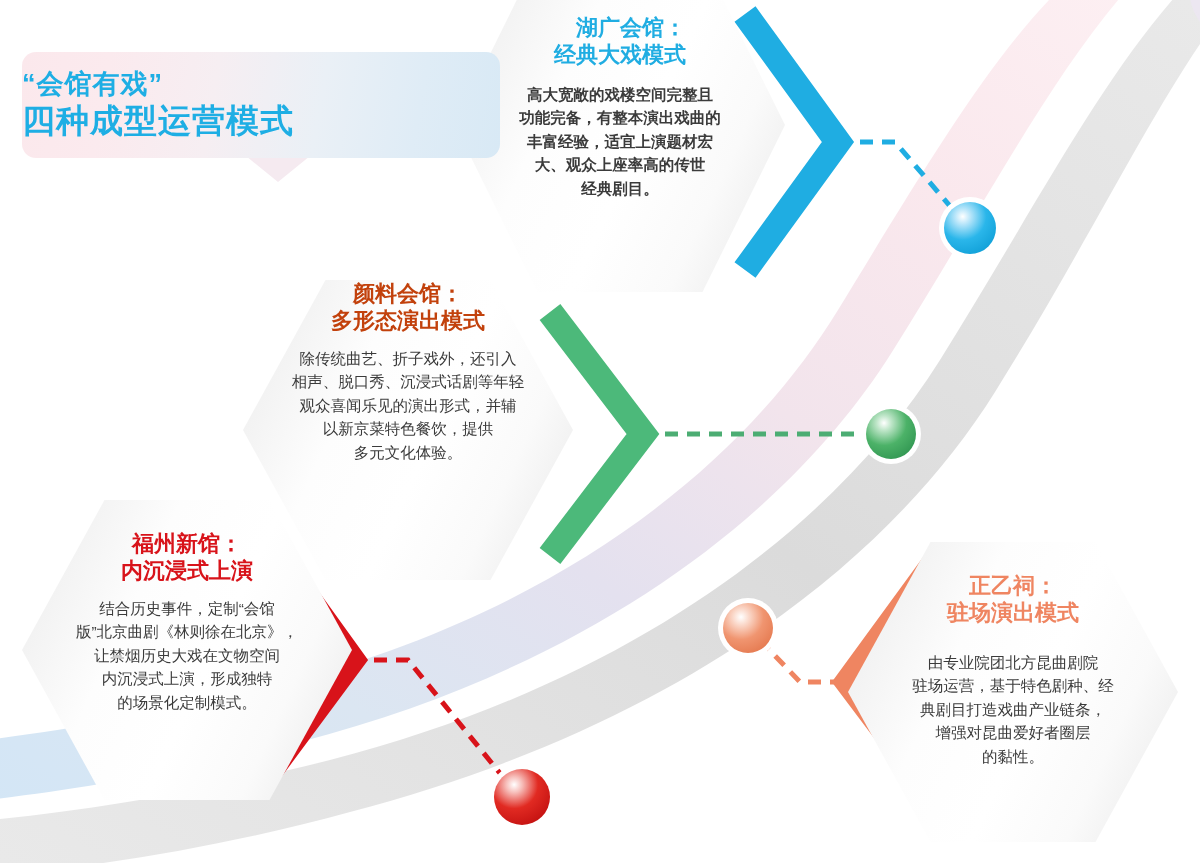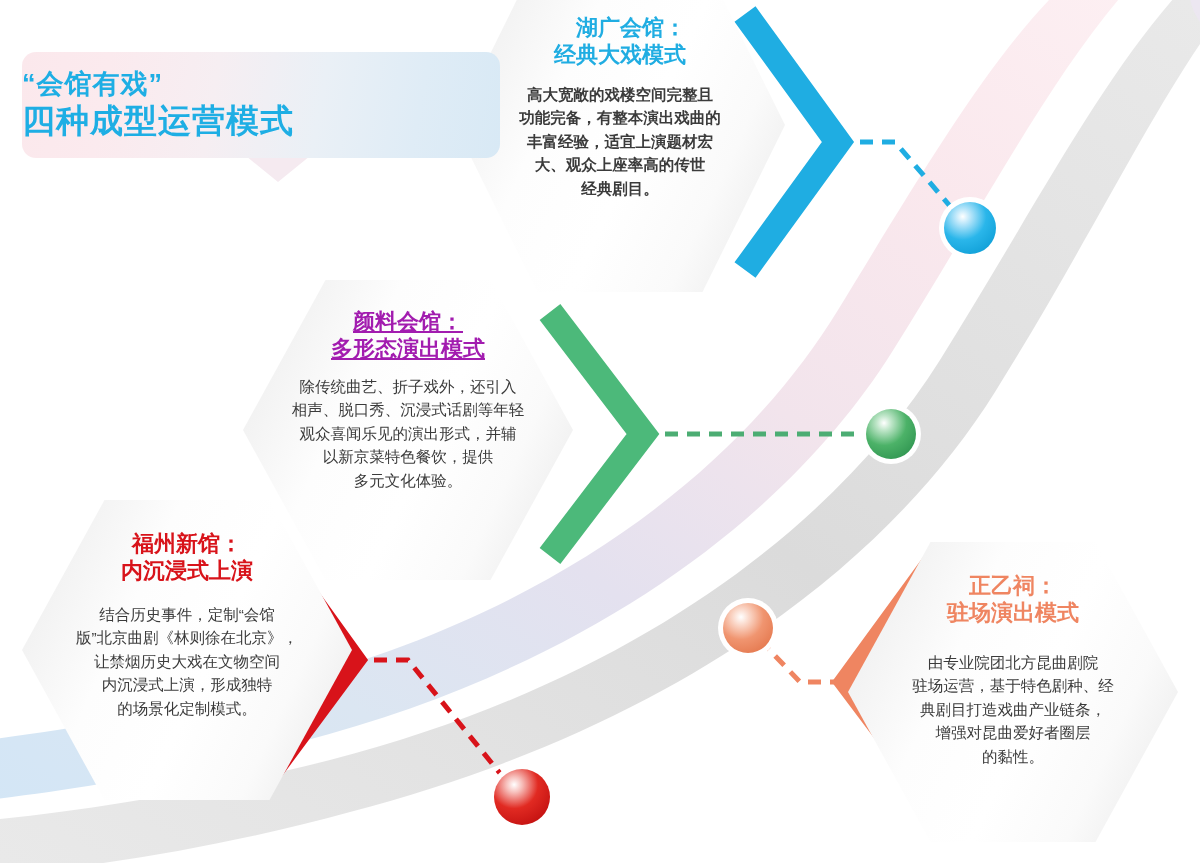--- a/index.html
+++ b/index.html
@@ -54,27 +54,27 @@
     color:#3b3b3b;line-height:1.52;white-space:pre-line;font-size:15.5px;
   }
 
   
   #card1{left:455px;top:-42px;width:330px;height:334px;}
   #card1 .title{font-size:22px;color:#20ade2;margin-top:56px;text-align:right;}
   #card1 .body{margin-top:14px;width:282px;font-weight:bold;}
 
   
   #card2{left:243px;top:280px;width:330px;height:300px;}
-  #card2 .title{font-size:22px;color:#a21caf;margin-top:28px;text-decoration:underline;}
+  #card2 .title{font-size:22px;color:#c2410c;}
   #card2 .body{margin-top:12px;width:290px;}
 
   
   #card3{left:22px;top:500px;width:330px;height:300px;}
   #card3 .title{font-size:22px;color:#d8131a;margin-top:30px;}
-  #card3 .body{margin-top:18px;width:288px;}
+  #card3 .body{margin-top:12px;width:288px;}
 
   
   #card4{left:848px;top:542px;width:330px;height:300px;}
   #card4 .title{font-size:22px;color:#ef8561;margin-top:30px;}
   #card4 .body{margin-top:24px;width:288px;}
 </style>
 </head>
 <body>
 
 <div id="stage">

